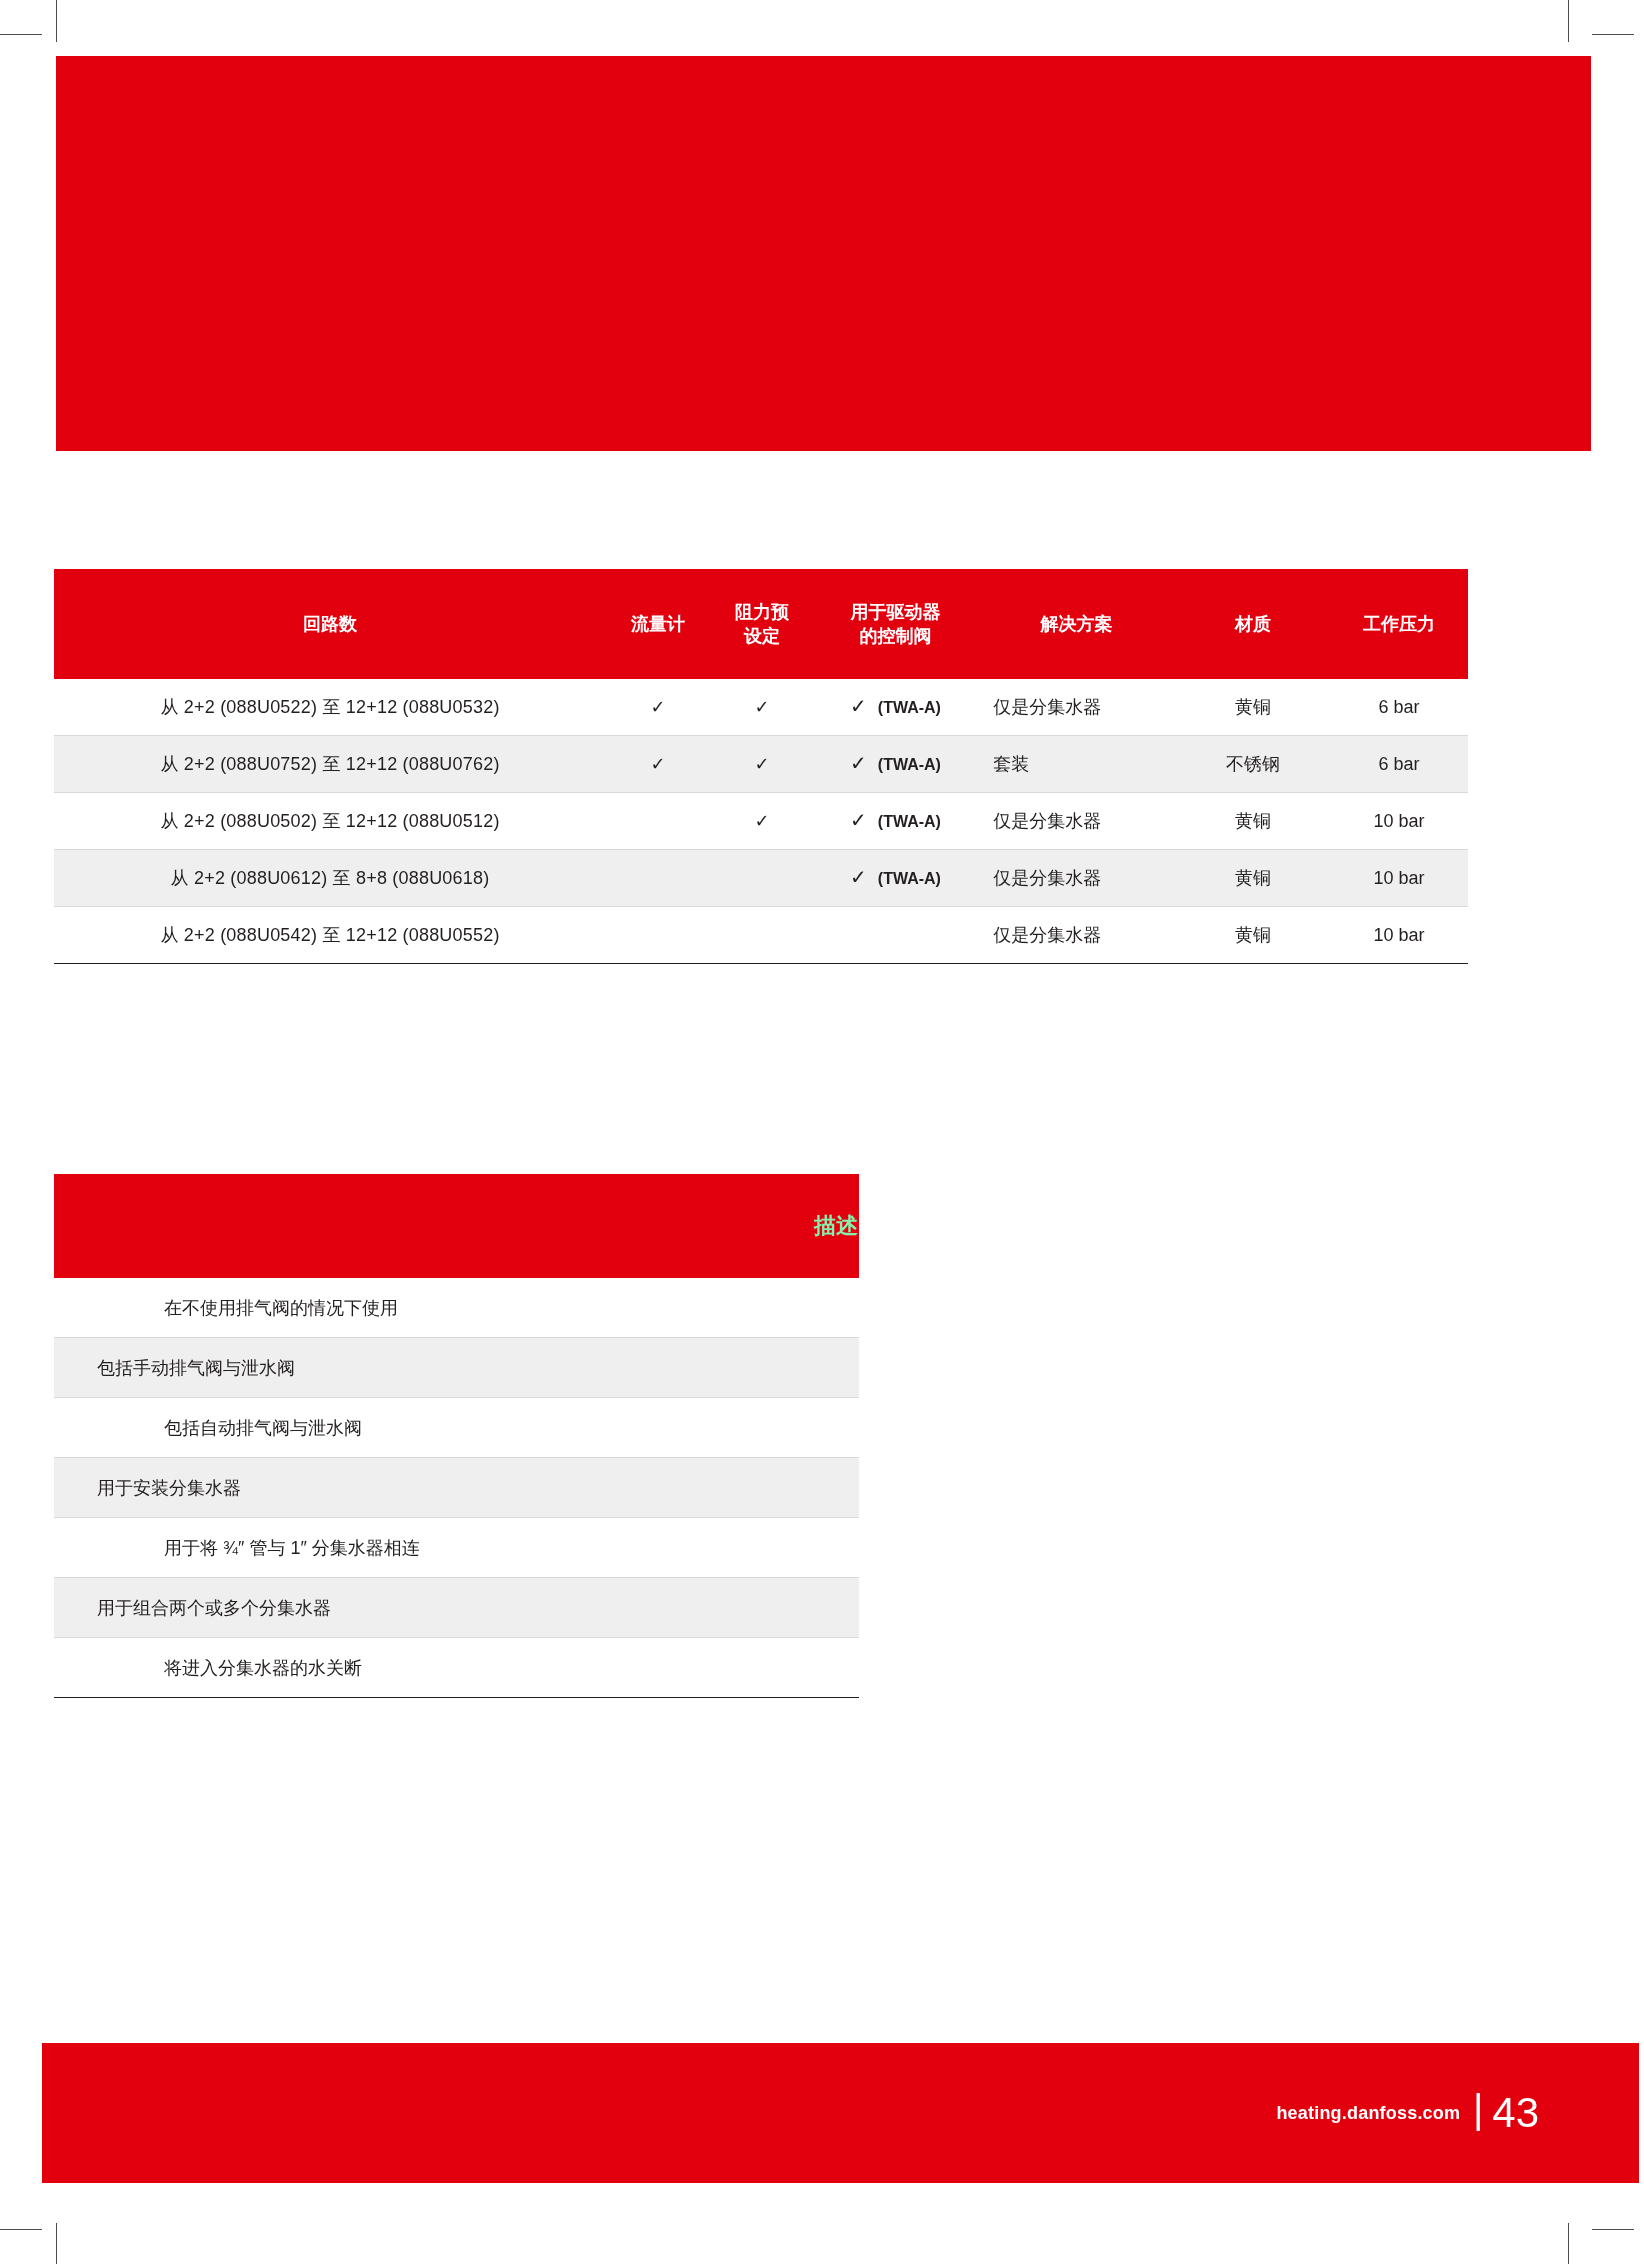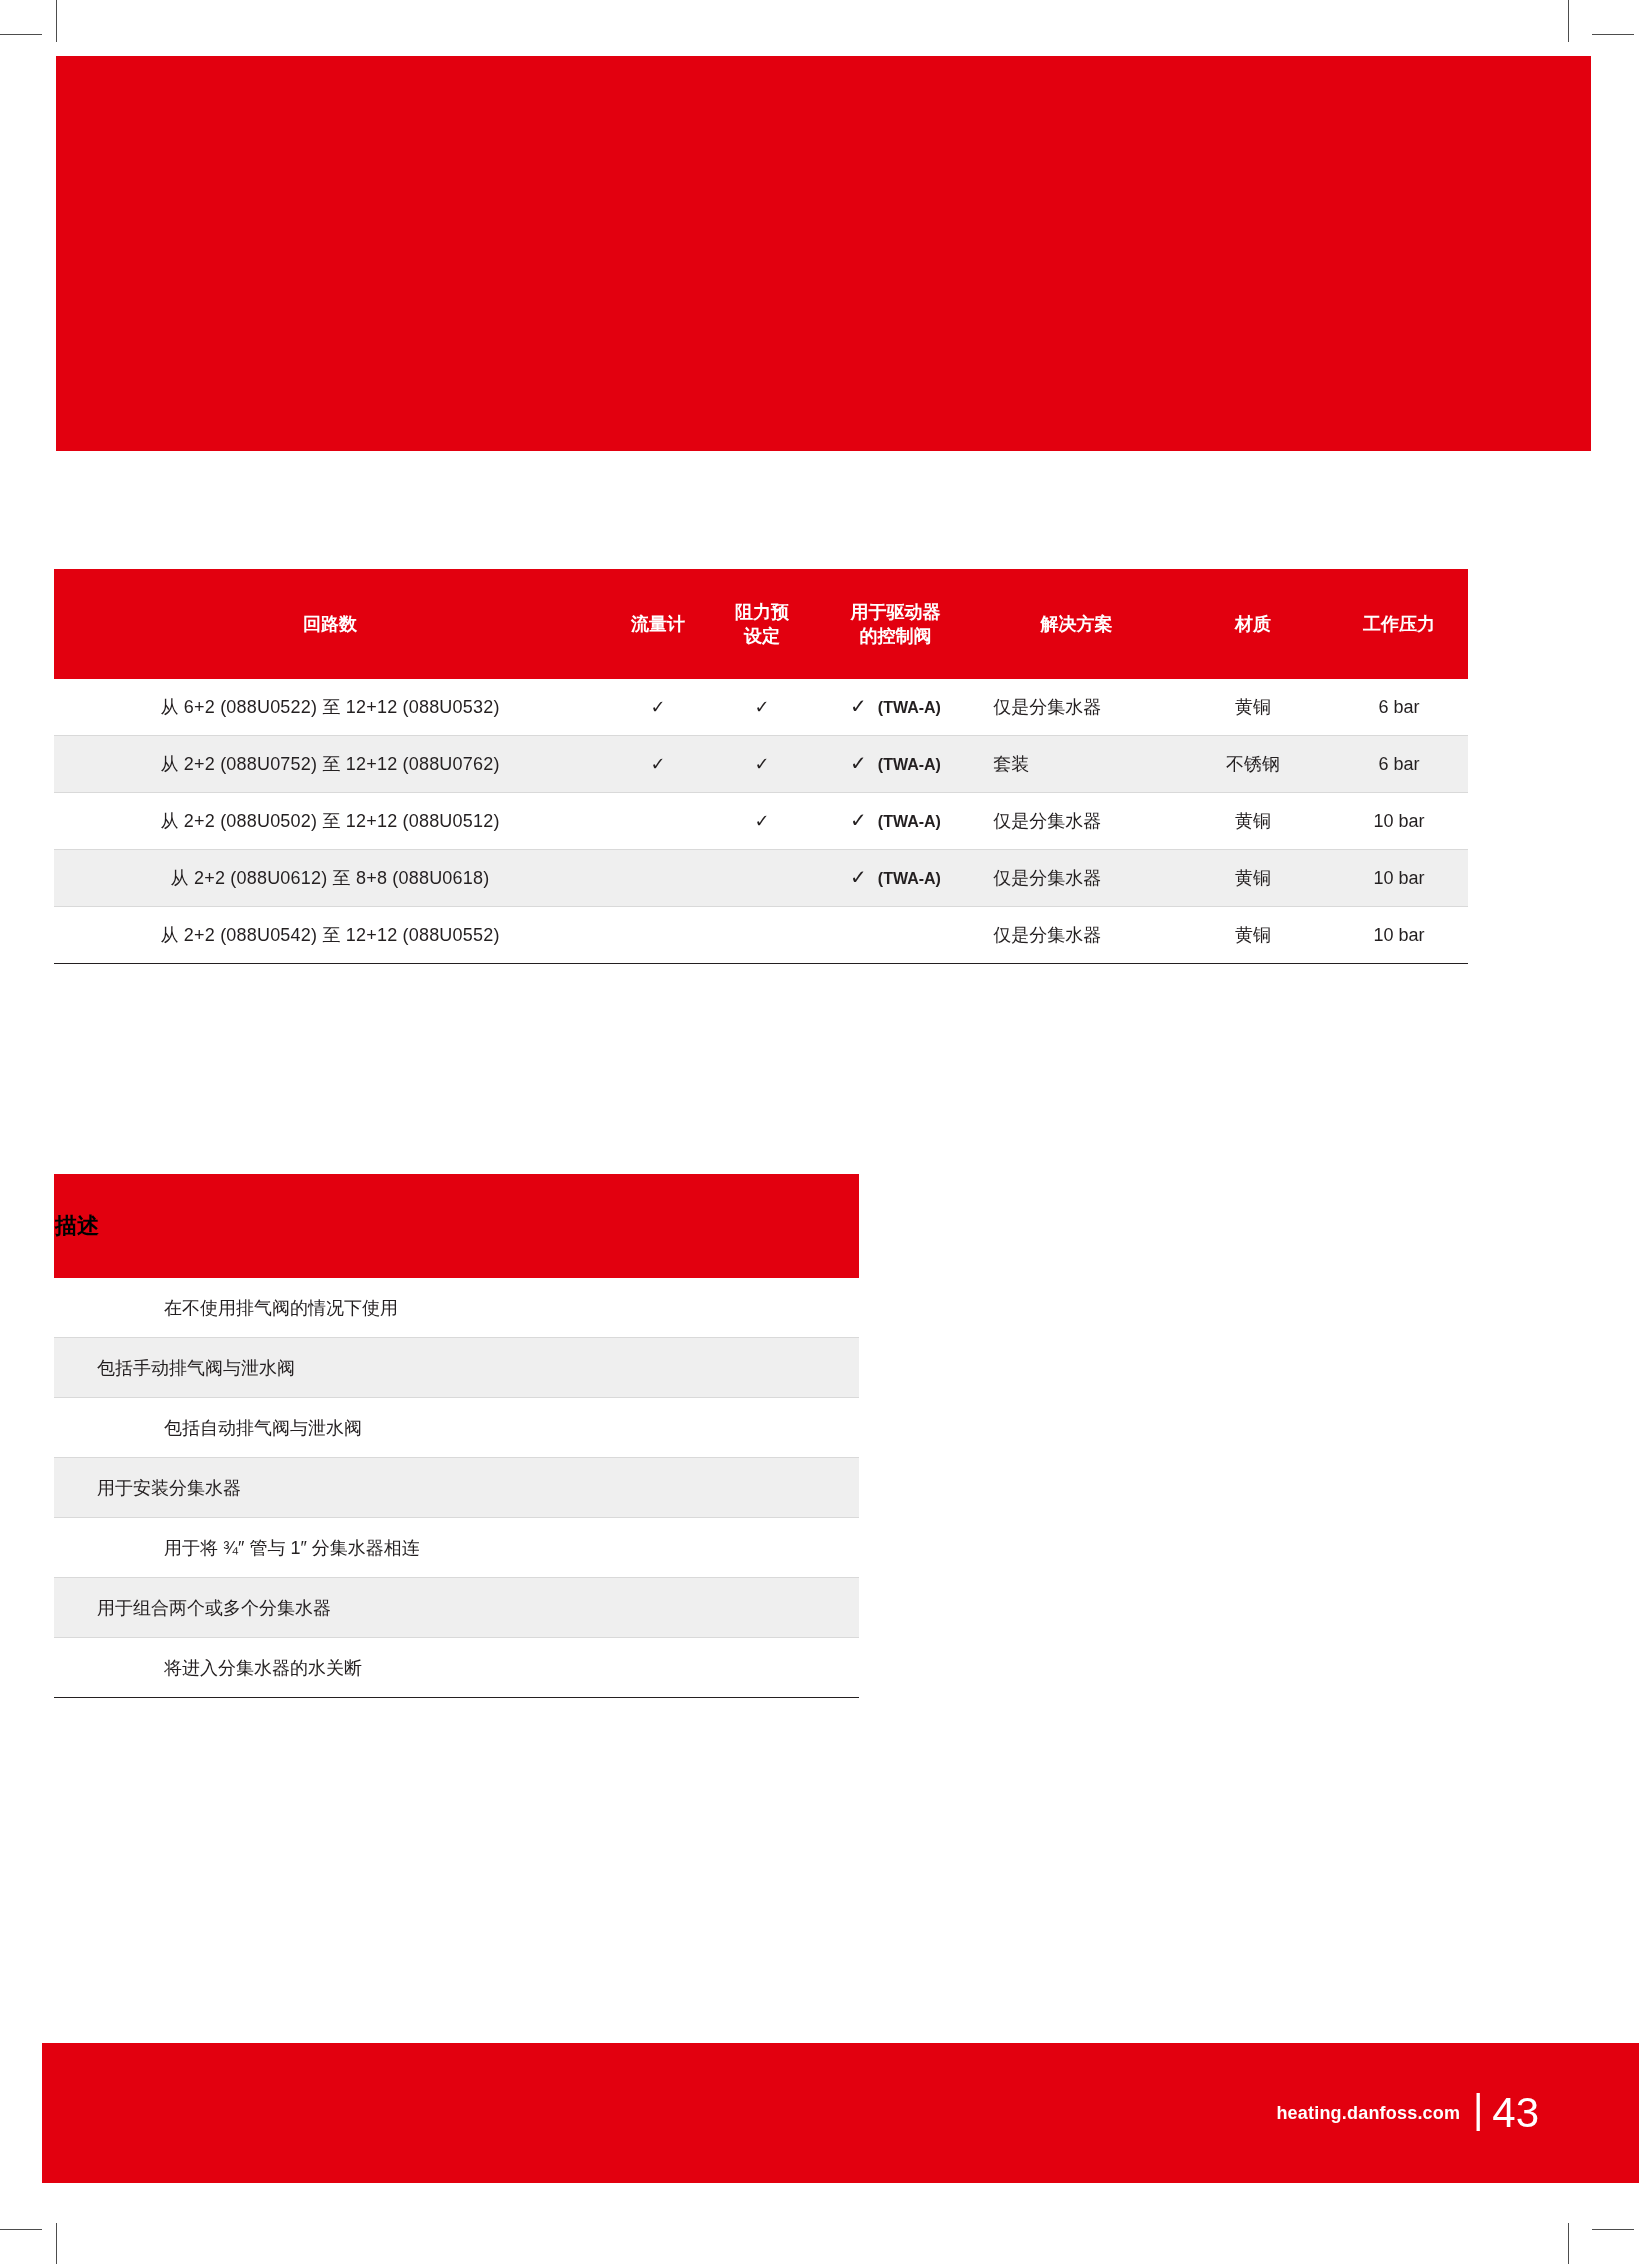--- a/index.html
+++ b/index.html
@@ -94,25 +94,25 @@
   .desc-table {
     position: absolute;
     left: 54px;
     top: 1174px;
     width: 805px;
     border-collapse: collapse;
     table-layout: fixed;
   }
   .desc-table th {
     background: #e2000f;
-    color: #000000;
+    color: #86efac;
     font-size: 22px;
     font-weight: 700;
     height: 102px;
-    text-align: left;
+    text-align: right;
     vertical-align: middle;
   }
   .desc-table td {
     font-size: 18px;
     height: 57px;
     padding-left: 110px;
     vertical-align: middle;
     border-bottom: 0.9px solid #d9d9d9;
   }
   .desc-table tr.alt td {
@@ -193,21 +193,21 @@
       <th><span>流量计</span></th>
       <th>阻力预<br>设定</th>
       <th>用于驱动器<br>的控制阀</th>
       <th><span>解决方案</span></th>
       <th><span>材质</span></th>
       <th><span>工作压力</span></th>
     </tr>
   </thead>
   <tbody>
     <tr>
-      <td class="c-name">从 6+2 (088U0522) 至 12+12 (088U0532)</td>
+      <td class="c-name">从 2+2 (088U0522) 至 12+12 (088U0532)</td>
       <td class="c-center check">✓</td>
       <td class="c-center check">✓</td>
       <td class="valve-cell"><span class="check">✓</span><span class="vtxt">(TWA-A)</span></td>
       <td class="c-left">仅是分集水器</td>
       <td class="c-center">黄铜</td>
       <td class="c-center">6 bar</td>
     </tr>
     <tr class="alt">
       <td class="c-name">从 2+2 (088U0752) 至 12+12 (088U0762)</td>
       <td class="c-center check">✓</td>

